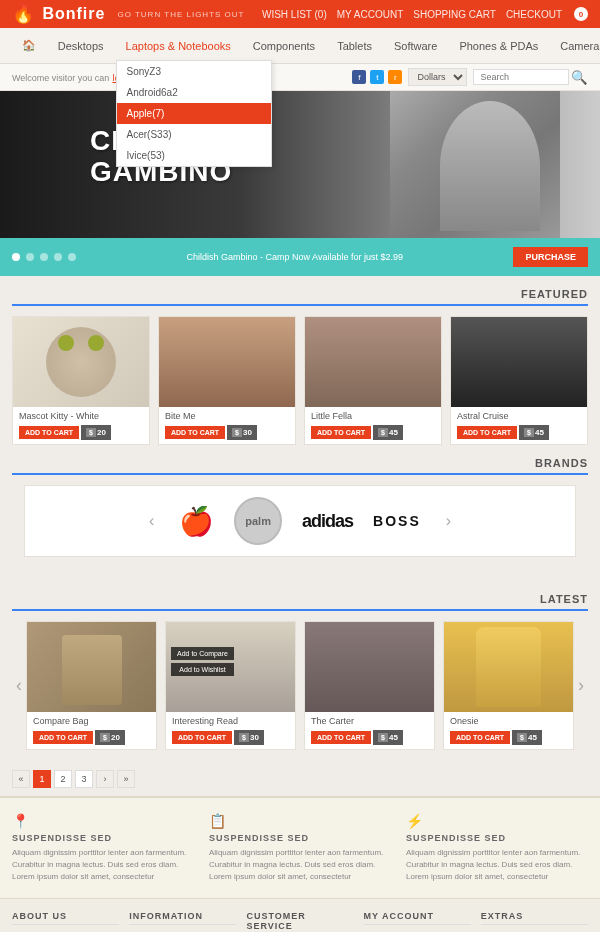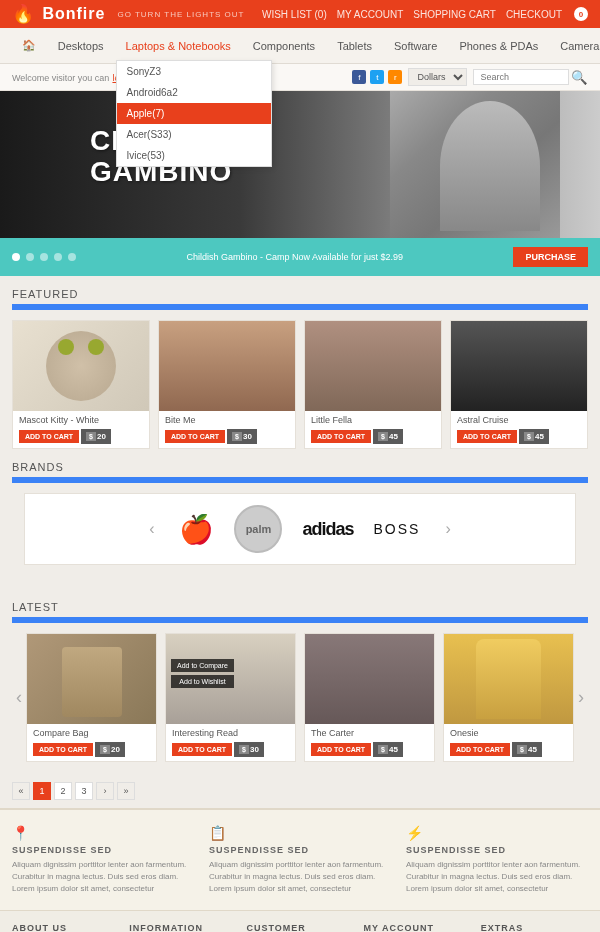--- a/index.html
+++ b/index.html
@@ -43,42 +43,42 @@
     .hero-title { font-size: 28px; font-weight: 900; color: white; line-height: 1.1; text-transform: uppercase; letter-spacing: 1px; text-shadow: 1px 1px 3px rgba(0,0,0,0.5); }
     .hero-bottom { position: absolute; bottom: 0; left: 0; right: 0; height: 38px; background: #4dc8c0; display: flex; align-items: center; justify-content: space-between; padding: 0 12px; gap: 28px; }
     .hero-dots { display: flex; gap: 6px; }
     .hero-dot { width: 8px; height: 8px; border-radius: 50%; background: rgba(255,255,255,0.5); }
     .hero-dot.active { background: white; }
     .hero-caption { font-size: 9px; color: white; flex: 1; text-align: center; }
     .purchase-btn { background: #e8401c; color: white; border: none; padding: 5px 12px; font-size: 9px; font-weight: bold; cursor: pointer; text-transform: uppercase; }
 
     
     .section { padding: 12px; }
-    .section-title { font-size: 11px; font-weight: normal; color: #555; text-transform: uppercase; letter-spacing: 1px; margin-bottom: 10px; border-bottom: 6px solid #3b82f6; padding-bottom: 4px; }
+    .section-title { font-size: 11px; font-weight: bold; color: #555; text-transform: uppercase; letter-spacing: 1px; margin-bottom: 10px; border-bottom: 2px solid #3b82f6; padding-bottom: 4px; text-align: right; }
 
     
     .product-grid { display: flex; gap: 8px; }
     .product-card { background: white; border: 1px solid #e5e0d8; flex: 1; padding: 0; overflow: hidden; }
     .product-img { height: 90px; background: #ddd; display: flex; align-items: center; justify-content: center; overflow: hidden; }
     .product-info { padding: 4px 6px; }
     .product-name { font-size: 9px; color: #555; margin-bottom: 4px; }
     .product-actions { display: flex; align-items: center; gap: 2px; }
     .add-to-cart-btn { background: #e8401c; color: white; border: none; padding: 3px 6px; font-size: 7px; font-weight: bold; cursor: pointer; text-transform: uppercase; white-space: nowrap; }
     .price-badge { background: #5a5a5a; color: white; padding: 3px 5px; font-size: 8px; font-weight: bold; display: flex; align-items: center; gap: 1px; }
     .price-dollar { background: #888; padding: 1px 3px; font-size: 7px; }
 
     
     .brands-section { background: white; border: 1px solid #e5e0d8; padding: 15px; margin: 0 12px 12px; }
     .brands-row { display: flex; align-items: center; gap: 20px; justify-content: center; }
     .brand-logo { display: flex; align-items: center; justify-content: center; height: 40px; }
     .brands-nav { color: #aaa; font-size: 16px; cursor: pointer; padding: 0 5px; }
     .apple-logo { font-size: 28px; color: #333; }
     .palm-logo { width: 48px; height: 48px; border-radius: 50%; background: #ccc; display: flex; align-items: center; justify-content: center; font-size: 11px; font-weight: bold; color: #666; border: 2px solid #bbb; }
     .adidas-logo { font-size: 18px; font-weight: 900; color: #111; letter-spacing: -1px; }
-    .boss-logo { font-size: 14px; font-weight: 400; color: #111; letter-spacing: 2px; }
+    .boss-logo { font-size: 14px; font-weight: 700; color: #111; letter-spacing: 2px; }
 
     
     .img-kitty { background: linear-gradient(135deg, #e8e0d0, #d0c8b8); display: flex; align-items: center; justify-content: center; }
     .img-woman1 { background: linear-gradient(180deg, #c8b090, #8a7060); }
     .img-woman2 { background: linear-gradient(180deg, #a89080, #7a6858); }
     .img-black { background: linear-gradient(180deg, #555, #222); }
     .img-bag { background: linear-gradient(135deg, #b09878, #8a7858); }
     .img-book { background: linear-gradient(180deg, #c8c0b0, #a8a098); }
     .img-woman3 { background: linear-gradient(180deg, #887878, #665858); }
     .img-onesie { background: linear-gradient(180deg, #d4a850, #b89040); }

